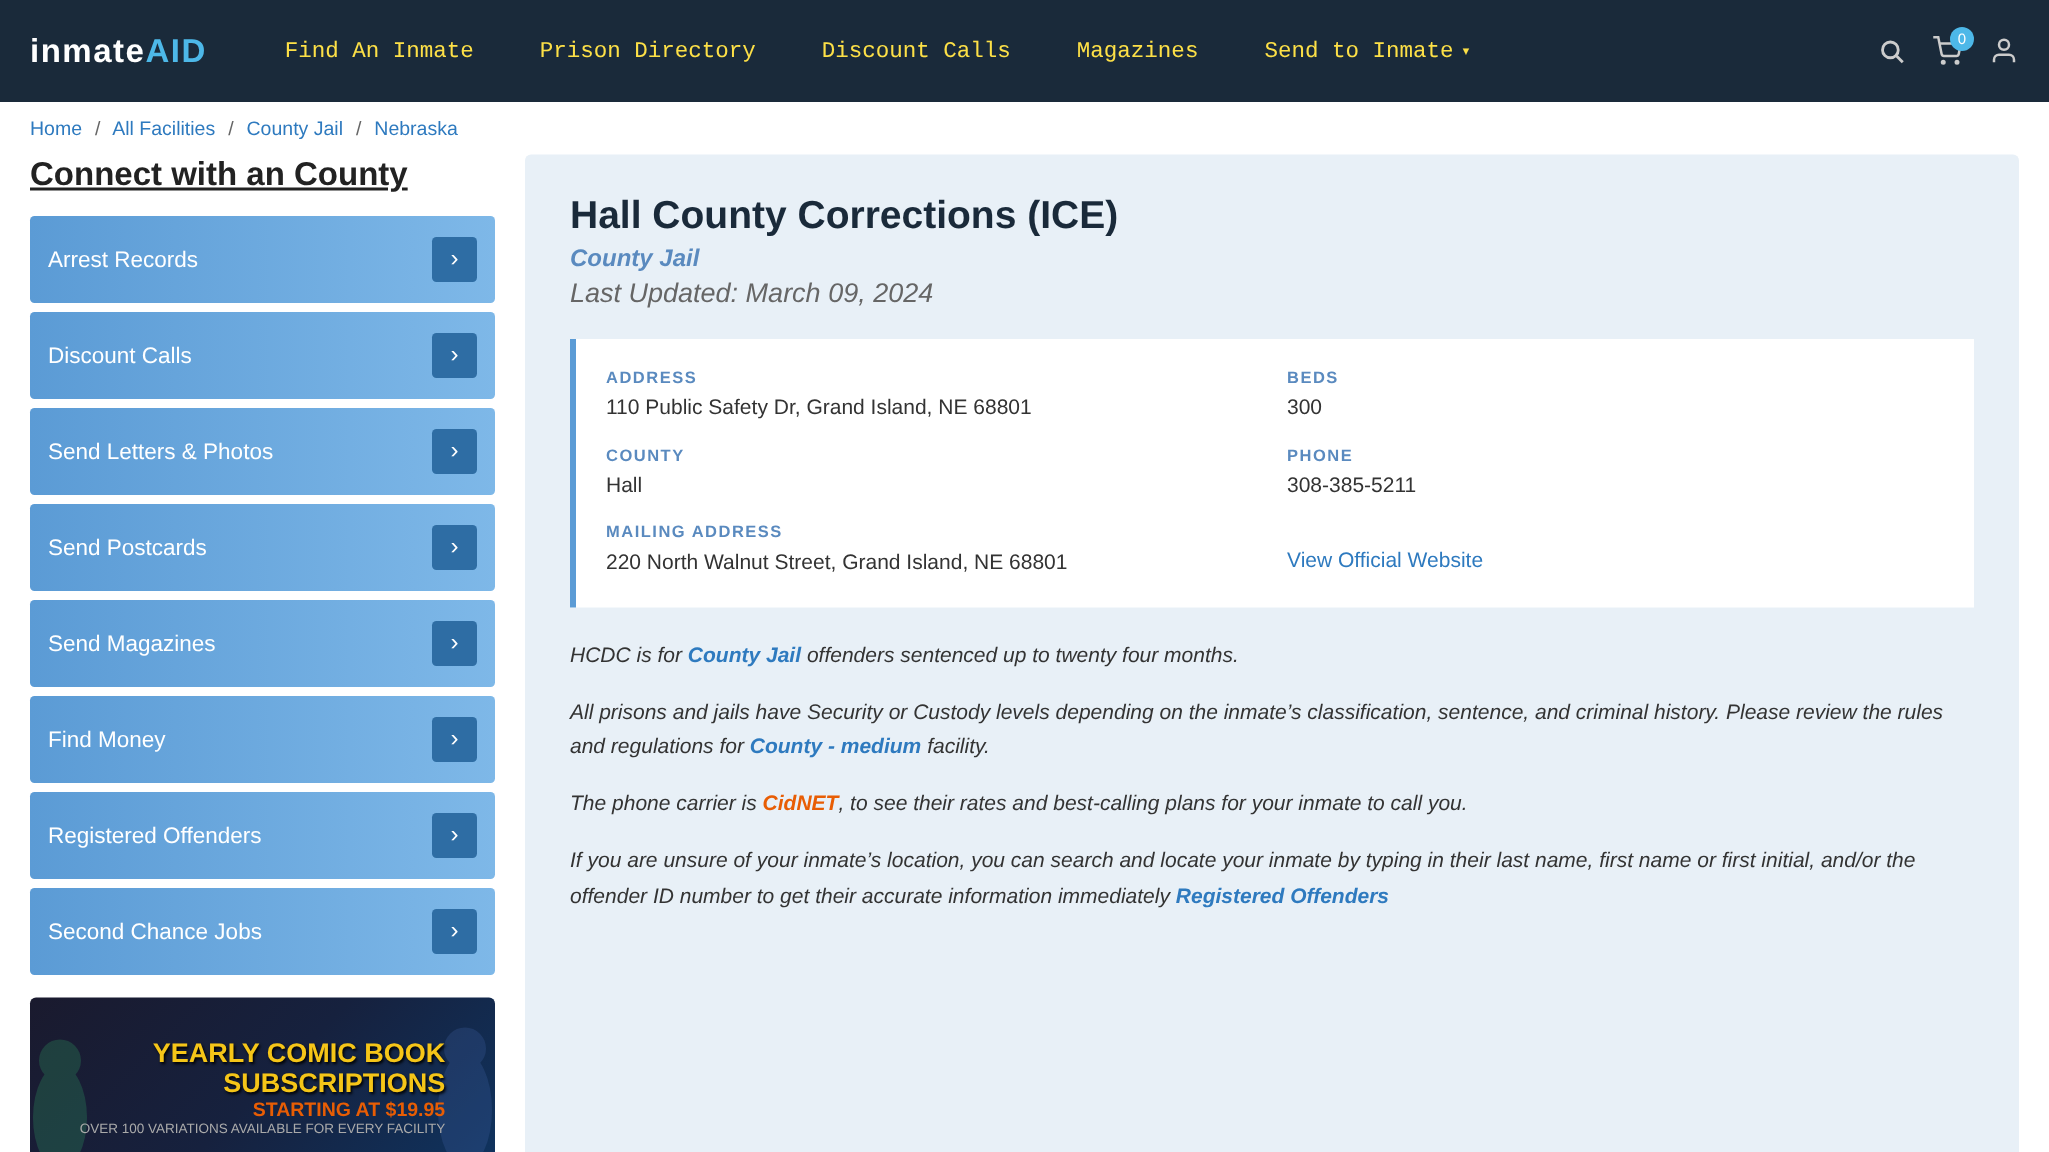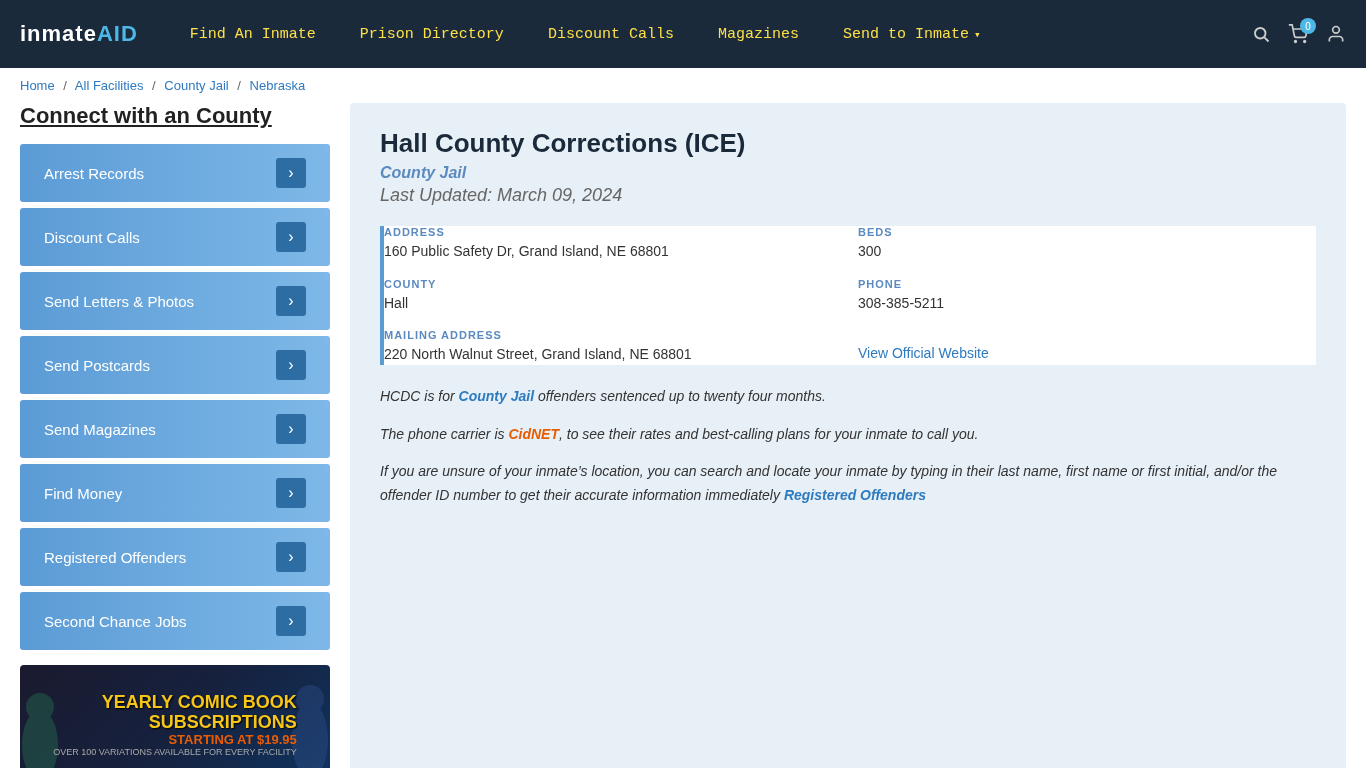--- a/index.html
+++ b/index.html
@@ -109,21 +109,21 @@
       text-decoration: underline;
       margin-bottom: 15px;
       color: #222;
     }
     .sidebar-btn {
       display: flex;
       align-items: center;
       justify-content: space-between;
       background: linear-gradient(to right, #5b9bd5, #7eb8e8);
       color: #fff;
-      padding: 14px 24px;
+      padding: 14px 12px;
       margin-bottom: 6px;
       border-radius: 3px;
       cursor: pointer;
       text-decoration: none;
       font-size: 15px;
       font-weight: 500;
       gap: 44px;
     }
     .sidebar-arrow {
       background: #2e6da4;
@@ -199,20 +199,21 @@
       font-size: 18px;
       font-style: italic;
       color: #666;
       margin-bottom: 20px;
     }
 
     
     .info-grid {
       background: #fff;
       border-left: 4px solid #5b9bd5;
+      padding: 20px;
       margin-bottom: 20px;
       display: grid;
       grid-template-columns: 1fr 1fr;
       gap: 16px;
     }
     .info-label {
       font-size: 11px;
       font-weight: bold;
       color: #5a8abf;
       letter-spacing: 1px;
@@ -363,21 +364,21 @@
 
   <main class="content">
     <h1 class="facility-title">Hall County Corrections (ICE)</h1>
     <div class="facility-type">County Jail</div>
     <div class="facility-updated">Last Updated: March 09, 2024</div>
 
     <div class="info-grid">
 
       <div>
         <div class="info-label">ADDRESS</div>
-        <div class="info-value">160 Public Safety Dr, Grand Island, NE 68801</div>
+        <div class="info-value">110 Public Safety Dr, Grand Island, NE 68801</div>
       </div>
 
       <div>
         <div class="info-label">BEDS</div>
         <div class="info-value">300</div>
       </div>
 
       <div>
         <div class="info-label">COUNTY</div>
         <div class="info-value">Hall</div>
@@ -395,20 +396,23 @@
 
       <div>
         <div class="info-label" style="color:transparent;font-size:11px;">LINK</div>
         <a href="#" class="info-link">View Official Website</a>
       </div>
     </div>
 
     <div class="description">
       <p>
         <span>HCDC is for </span><a href="#" class="desc-link">County Jail</a><span> offenders sentenced up to twenty four months.</span>
+      </p>
+      <p>
+        <span>All prisons and jails have Security or Custody levels depending on the inmate’s classification, sentence, and criminal history. Please review the rules and regulations for </span><a href="#" class="desc-link">County - medium</a><span> facility.</span>
       </p>
       <p>
         <span>The phone carrier is </span><a href="#" class="desc-link-orange">CidNET</a><span>, to see their rates and best-calling plans for your inmate to call you.</span>
       </p>
       <p>
         <span>If you are unsure of your inmate’s location, you can search and locate your inmate by typing in their last name, first name or first initial, and/or the offender ID number to get their accurate information immediately </span><a href="#" class="desc-link">Registered Offenders</a>
       </p>
     </div>
   </main>
 </div>

